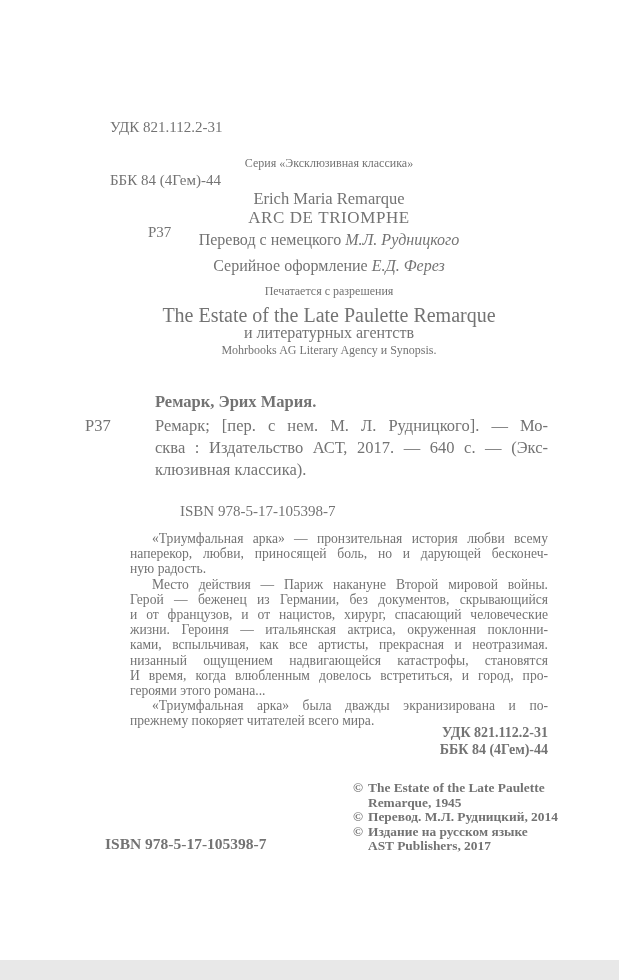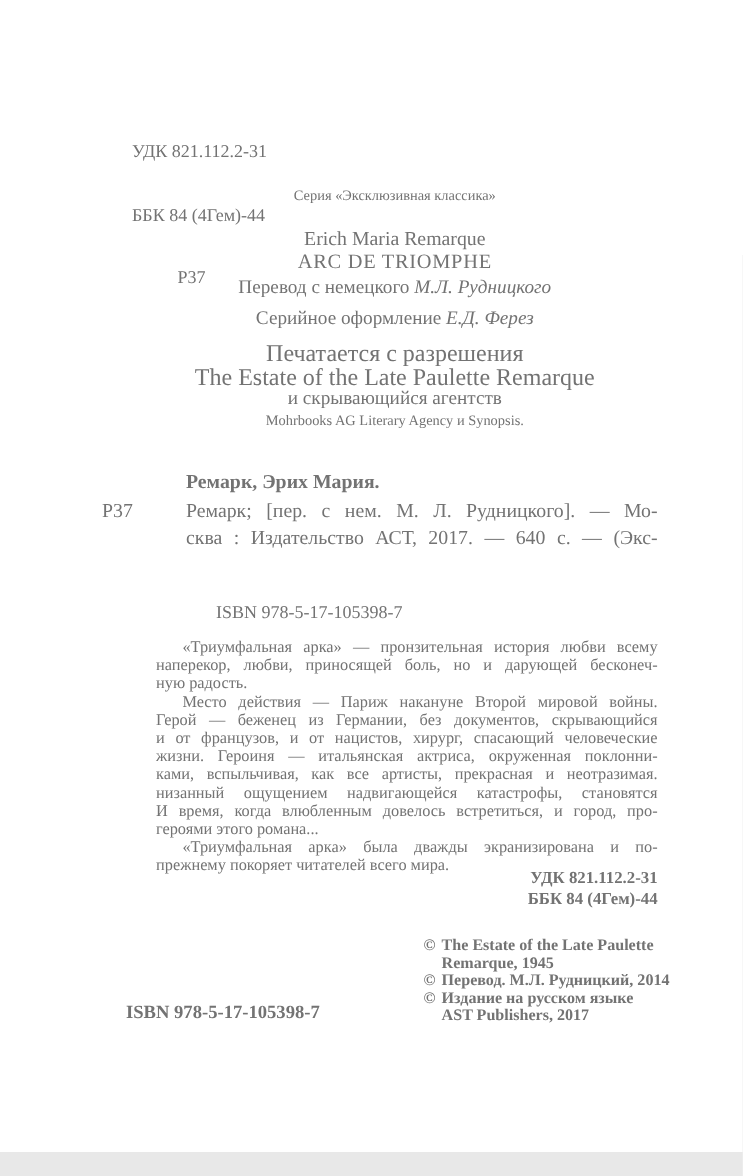--- a/index.html
+++ b/index.html
@@ -16,21 +16,21 @@
   #top-codes{position:absolute;left:110px;top:84px;font-size:15px;line-height:17.5px;white-space:pre;}
   #top-codes .code3{padding-left:38px;}
   
   #centered{position:absolute;left:110px;top:0;width:438px;}
   #centered .cline{position:absolute;left:0;width:100%;text-align:center;white-space:nowrap;}
   .series-line{top:156px;font-size:12px;}
   .author-line{top:189px;font-size:16.5px;}
   .title-line{top:208px;font-size:17px;letter-spacing:0.6px;}
   .transl-line{top:231px;font-size:16px;}
   .design-line{top:257px;font-size:16px;}
-  .perm-1{top:284px;font-size:20px;}
+  .perm-1{top:284px;font-size:12px;}
   .perm-2{top:304px;font-size:20px;}
   .perm-3{top:324px;font-size:16px;}
   .perm-4{top:343px;font-size:12px;}
   .it{font-style:italic;}
   
   #biblio-heading{position:absolute;left:155px;top:392px;font-size:16.5px;font-weight:bold;}
   #biblio-code{position:absolute;left:85px;top:416px;font-size:16.5px;}
   #biblio-entry{position:absolute;left:155px;top:415px;width:393px;font-size:16.5px;line-height:22px;}
   .jline{text-align:justify;text-align-last:justify;}
   .lline{text-align:left;}
@@ -58,29 +58,30 @@
   </div>
 
   <div id="centered">
     <div class="cline series-line">Серия «Эксклюзивная классика»</div>
     <div class="cline author-line">Erich Maria Remarque</div>
     <div class="cline title-line">ARC DE TRIOMPHE</div>
     <div class="cline transl-line"><span>Перевод с немецкого </span><span class="it">М.Л. Рудницкого</span></div>
     <div class="cline design-line"><span>Серийное оформление </span><span class="it">Е.Д. Ферез</span></div>
     <div class="cline perm-1">Печатается с разрешения</div>
     <div class="cline perm-2">The Estate of the Late Paulette Remarque</div>
-    <div class="cline perm-3">и скрывающийся агентств</div>
+    <div class="cline perm-3">и литературных агентств</div>
     <div class="cline perm-4">Mohrbooks AG Literary Agency и Synopsis.</div>
   </div>
 
   <div id="biblio-heading">Ремарк, Эрих Мария.</div>
   <div id="biblio-code">Р37</div>
   <div id="biblio-entry">
     <div class="jline">Ремарк; [пер. с нем. М. Л. Рудницкого]. — Мо-</div>
     <div class="jline">сква : Издательство АСТ, 2017. — 640 с. — (Экс-</div>
+    <div class="lline">клюзивная классика).</div>
   </div>
 
   <div id="isbn-top">ISBN 978-5-17-105398-7</div>
 
   <div id="annotation">
     <div class="jline ind22">«Триумфальная арка» — пронзительная история любви всему</div>
     <div class="jline">наперекор, любви, приносящей боль, но и дарующей бесконеч-</div>
     <div class="lline">ную радость.</div>
     <div class="jline ind22">Место действия — Париж накануне Второй мировой войны.</div>
     <div class="jline">Герой — беженец из Германии, без документов, скрывающийся</div>

